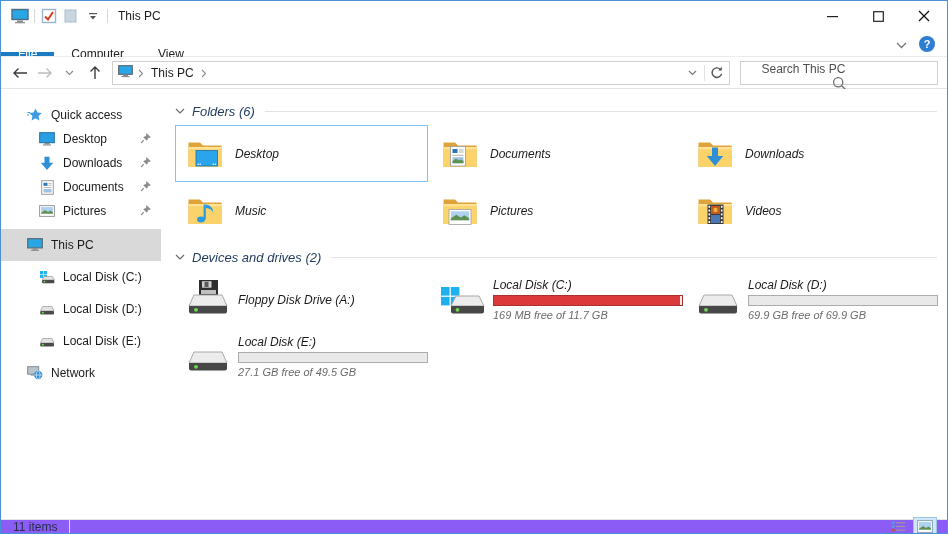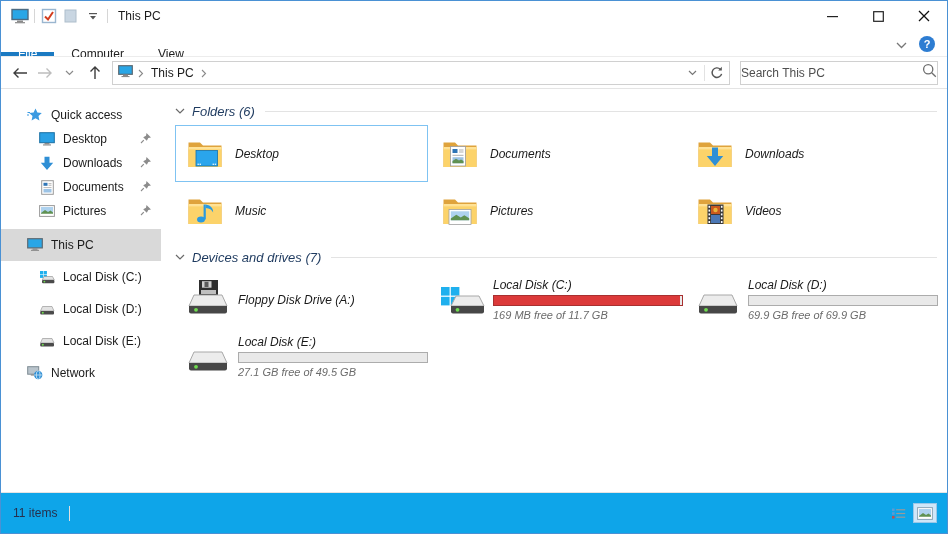--- a/index.html
+++ b/index.html
@@ -24,21 +24,21 @@
 
   
   .addrrow { height:32px; flex:none; display:flex; align-items:center; padding:0 9px 0 6px; border-bottom:1px solid #e4e4e4; background:#fff; }
   .nav-btn { width:25px; height:25px; display:flex; align-items:center; justify-content:center; flex:none; }
   .addr-box { flex:1; height:24px; border:1px solid #d0d0d0; background:#fff; display:flex; align-items:center; margin-left:5px; }
   .crumb-wrap { display:flex; align-items:center; padding-left:5px; gap:5px; }
   .crumb-label { font-size:12px; color:#1a1a1a; padding:0 2px; }
   .addr-right { margin-left:auto; display:flex; align-items:center; height:100%; }
   .addr-btn { width:24px; height:100%; display:flex; align-items:center; justify-content:center; }
   .addr-sep { width:1px; height:16px; background:#e2e2e2; }
-  .search-box { width:198px; height:24px; border:1px solid #d0d0d0; margin-left:10px; display:flex; align-items:center; padding:0 0; background:#fff; }
+  .search-box { width:198px; height:24px; border:1px solid #d0d0d0; margin-left:10px; display:flex; align-items:center; padding:0 0; background:#fff;flex-direction:column; }
   .search-box input { border:0; outline:0; flex:1; font-size:12px; color:#333; font-family:"Liberation Sans", sans-serif; min-width:0; background:transparent; }
   .search-box input::placeholder { color:#4f4f4f; opacity:1; }
 
   
   .app-body { flex:1; display:flex; min-height:0; background:#fff; }
   .sidebar { width:160px; flex:none; padding-top:14px; }
   .side-item { height:24px; display:flex; align-items:center; position:relative; }
   .side-item.tall { height:32px; }
   .lvl0 { padding-left:26px; }
   .lvl1 { padding-left:38px; }
@@ -60,21 +60,21 @@
   .tile-label { font-size:12px; color:#1a1a1a; }
   .dicon { width:46px; height:42px; margin-right:7px; flex:none; }
   .drive-info { display:flex; flex-direction:column; }
   .drive-name { font-size:12px; color:#1a1a1a; margin-bottom:3px; }
   .cap-bar { width:190px; height:11px; border:1px solid #acacac; background:#e9e9e9; margin-bottom:3px; }
   .cap-bar.low { border-color:#a83030; }
   .cap-fill { height:100%; }
   .drive-free { font-size:11px; color:#6b6b6b; }
 
   
-  .statusbar { height:41px; flex:none; border-top:1px solid #e4e4e4; display:flex; align-items:center; padding:0 10px 0 12px; background:#0ea5e9; }
+  .statusbar { height:14px; flex:none; border-top:1px solid #e4e4e4; display:flex; align-items:center; padding:0 10px 0 12px; background:#8b5cf6; }
   .status-text { font-size:12px; color:#26304d; }
   .status-sep { width:1px; height:15px; background:#e0e0e0; margin-left:12px; }
   .status-right { margin-left:auto; display:flex; gap:3px; }
   .view-btn { width:24px; height:20px; display:flex; align-items:center; justify-content:center; border:1px solid transparent; }
   .view-btn.active { background:#cfe6f8; border-color:#9ac7e8; }
 </style>
 </head>
 <body>
 
 <div class="window">
@@ -458,21 +458,21 @@
           <span class="tile-label">Videos</span>
         </div>
       </div>
 
       <div class="group-header">
         <span class="gh-chev">
           <svg width="10" height="7" viewBox="0 0 10 7">
               <path d="M1 1 L5 5 L9 1" fill="none" stroke="#6a6a6a" stroke-width="1.2"></path>
             </svg>
         </span>
-        <span class="gh-title">Devices and drives (7)</span>
+        <span class="gh-title">Devices and drives (2)</span>
         <span class="gh-line"></span>
       </div>
 
       <div class="tile-grid">
         <div class="tile">
           <span class="dicon">
             <svg width="46" height="42" viewBox="0 0 46 42">
                 <rect x="14" y="1" width="19" height="15" fill="#2e2e2e"></rect>
                 <rect x="17" y="2.2" width="9.5" height="6.5" fill="#cfcfcf"></rect>
                 <rect x="19.5" y="2.8" width="4" height="5.2" fill="#5a5a5a"></rect>

